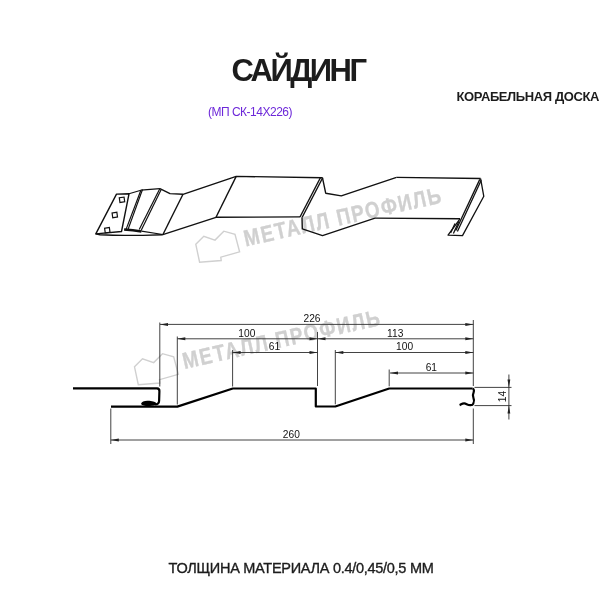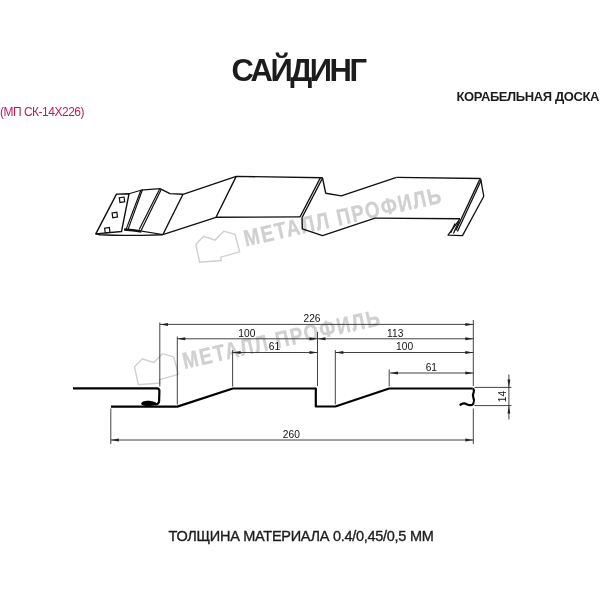--- a/index.html
+++ b/index.html
@@ -6,23 +6,23 @@
   body{width:600px;height:600px;position:relative;font-family:"Liberation Sans",sans-serif;}
   .abs{position:absolute;white-space:nowrap;}
 </style>
 </head>
 <body>
 
 <div class="abs" style="left:-2px;top:53px;width:600px;text-align:center;font-size:31px;font-weight:700;color:#1c1c1c;letter-spacing:-2.5px;">САЙДИНГ</div>
 
 <div class="abs" style="left:-1px;top:89px;width:600px;text-align:right;font-size:13px;font-weight:700;color:#1c1c1c;letter-spacing:-0.4px;">КОРАБЕЛЬНАЯ ДОСКА</div>
 
-<div class="abs" style="left:0;top:104.5px;width:500px;font-size:12px;font-weight:400;color:#be185d;letter-spacing:-0.5px;">(МП СК-14Х226)</div>
+<div class="abs" style="left:0;top:104.5px;width:500px;text-align:center;font-size:12px;font-weight:400;color:#6d28d9;letter-spacing:-0.5px;">(МП СК-14Х226)</div>
 
-<div class="abs" style="left:1px;top:528px;width:600px;text-align:center;font-size:14.5px;font-weight:400;color:#1c1c1c;letter-spacing:-0.28px;-webkit-text-stroke:0.35px #1c1c1c;">ТОЛЩИНА МАТЕРИАЛА 0.4/0,45/0,5 ММ</div>
+<div class="abs" style="left:1px;top:560px;width:600px;text-align:center;font-size:14.5px;font-weight:400;color:#1c1c1c;letter-spacing:-0.28px;-webkit-text-stroke:0.35px #1c1c1c;">ТОЛЩИНА МАТЕРИАЛА 0.4/0,45/0,5 ММ</div>
 
 <svg class="abs" style="left:0;top:0;" width="600" height="600" viewBox="0 0 600 600" xmlns="http://www.w3.org/2000/svg">
 
   <g stroke="#d0d0d0" stroke-width="1.4" fill="none">
     <polygon points="195.8,244.3 203.8,236.3 215,240.1 223.8,231.2 235,234.3 239.6,251.8 220.8,257.2 221.2,260.5 199.6,262.2"></polygon>
   </g>
 
   <g transform="translate(245.8,246.4) rotate(-12.6) scale(0.82,1)">
     <text x="0" y="0" font-size="23" font-weight="700" fill="#d0d0d0" stroke="#d0d0d0" stroke-width="0.35" letter-spacing="1.9">МЕТАЛЛ ПРОФИЛЬ</text>
   </g>

